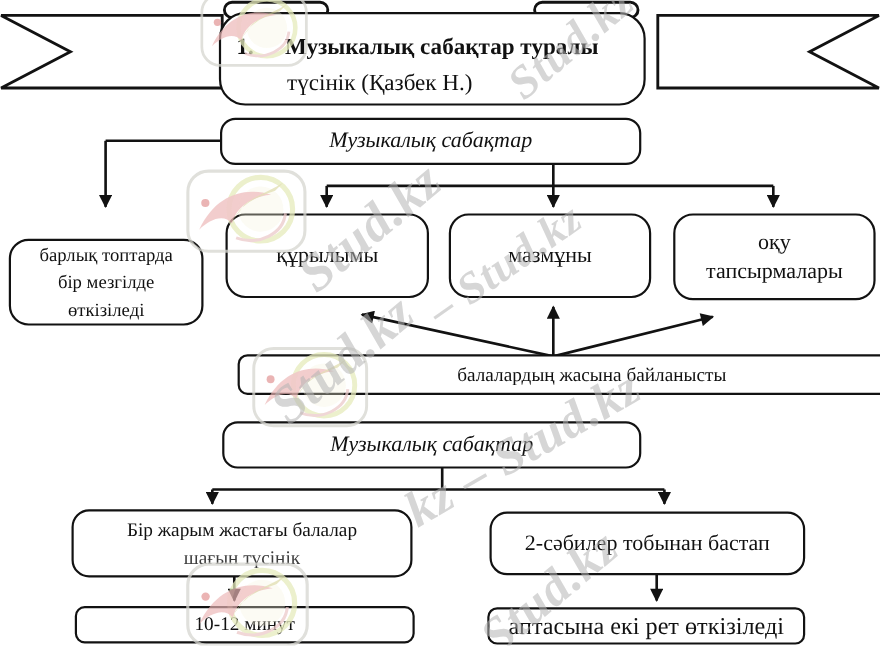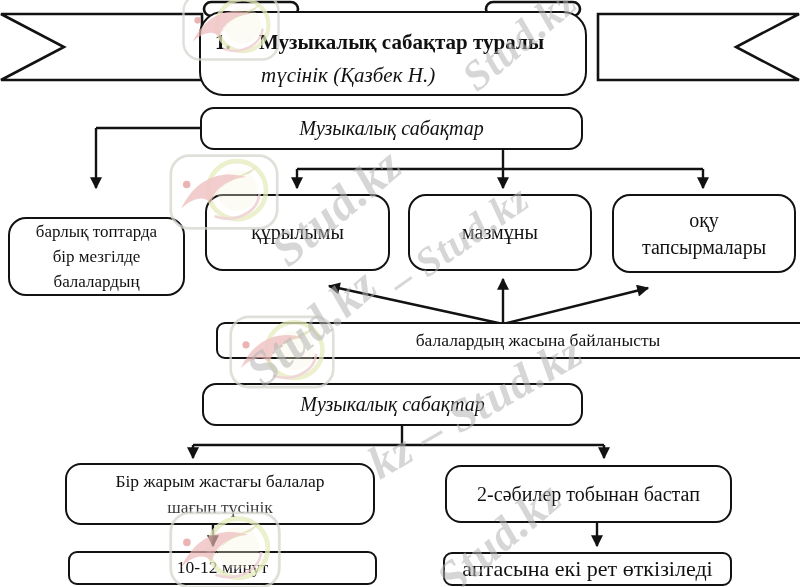--- a/index.html
+++ b/index.html
@@ -17,21 +17,21 @@
   .italic{font-style:italic;}
   .dim{color:#3c3c3c;}
   
   #banner-body{
     position:absolute;left:199px;top:11px;width:388px;height:85px;background:#fff;
     border:2.8px solid #121212;border-radius:24px;
   }
   #banner-text{position:absolute;left:0;top:13px;width:100%;font-size:21px;line-height:33px;}
   #banner-line1{display:block;padding-left:14px;white-space:nowrap;font-weight:bold;}
   #banner-number{display:inline-block;width:44px;}
-  #banner-line2{display:block;padding-left:60px;font-style:italic;}
+  #banner-line2{display:block;padding-left:60px;}
   
   .wm{
     position:absolute;font-style:italic;font-weight:bold;color:#b5b5b5;opacity:.55;
     white-space:nowrap;transform-origin:0 50%;pointer-events:none;letter-spacing:1px;
   }
   .rot40{transform:rotate(-40deg);}
   .rot35{transform:rotate(-35deg);}
   .rot30{transform:rotate(-30deg);}
   .logo{position:absolute;opacity:.75;pointer-events:none;}
 </style>
@@ -89,21 +89,21 @@
     </div>
   </div>
 
   <div class="box italic" style="left:200px;top:107px;width:383px;height:43px;border-radius:14px;font-size:20px;">
     <span>Музыкалық сабақтар</span>
   </div>
 
   <div class="box" style="left:8px;top:194px;width:177px;height:79px;border-radius:18px;font-size:17px;line-height:25px;margin-top:23px;">
     <span>барлық топтарда</span>
     <span>бір мезгілде</span>
-    <span>балалардың</span>
+    <span>өткізіледі</span>
   </div>
 
   <div class="box" style="left:205px;top:194px;width:185px;height:77px;border-radius:18px;font-size:20px;align-items:center;">
     <span>құрылымы</span>
   </div>
 
   <div class="box" style="left:612px;top:194px;width:184px;height:79px;border-radius:18px;font-size:20px;line-height:27px;">
     <span>оқу</span>
     <span>тапсырмалары</span>
   </div>

